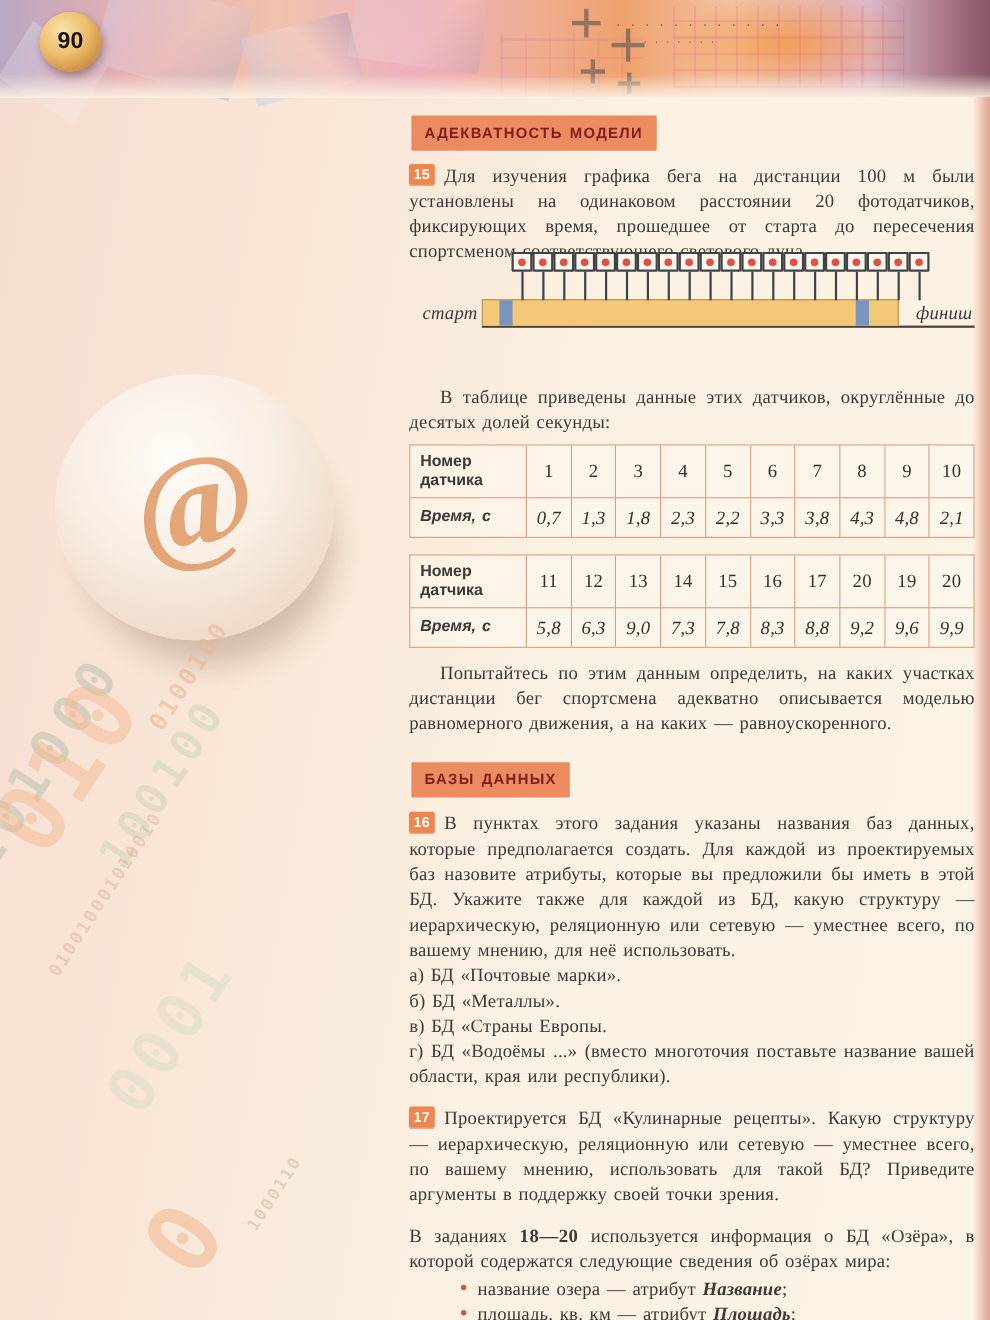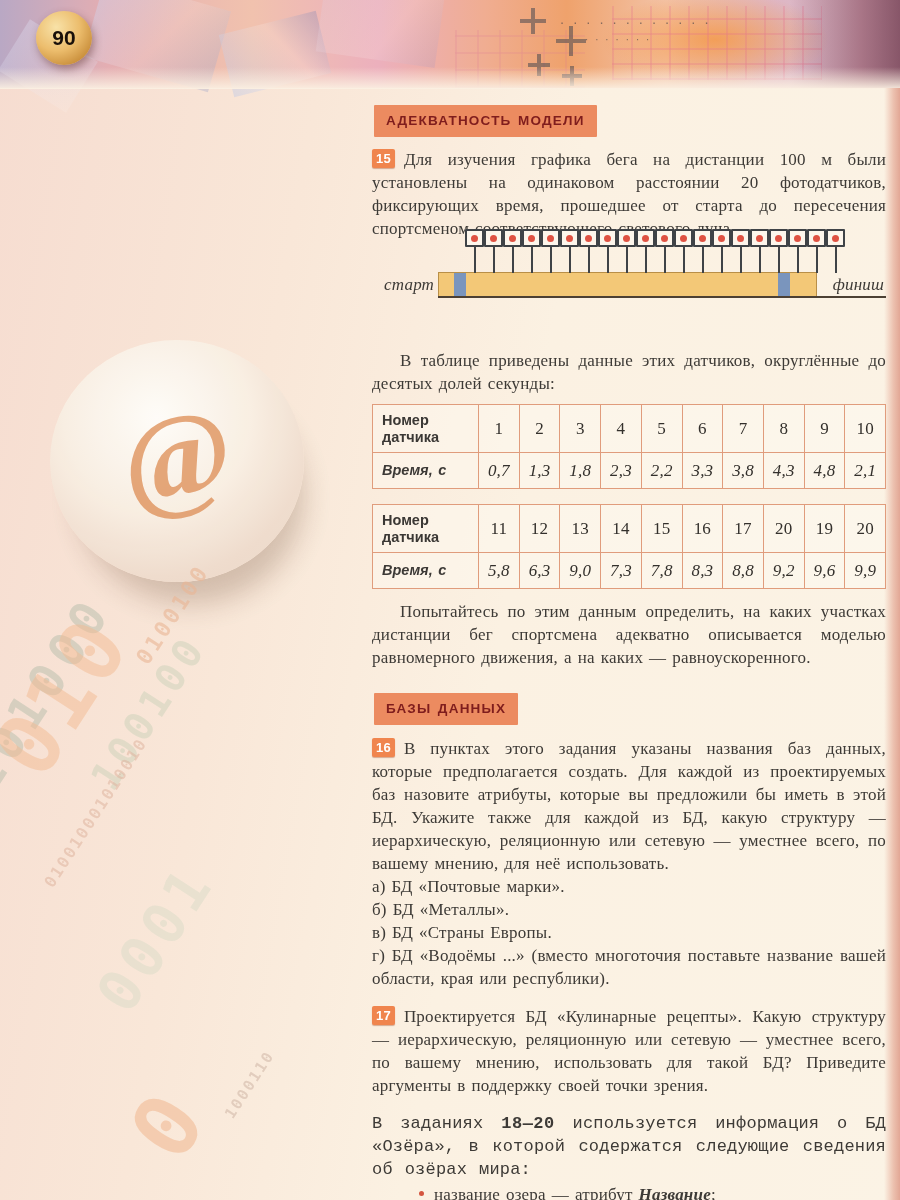--- a/index.html
+++ b/index.html
@@ -111,21 +111,21 @@
   .dt-cell{flex:1;display:flex;align-items:center;justify-content:center;
            border-left:1px solid #e09c7c;font-size:17px;color:#33302c;}
   .dt-head{flex:0 0 96px;border-left:none;justify-content:flex-start;padding-left:9px;
            font-family:"Liberation Sans",sans-serif;font-weight:bold;font-size:14.5px;
            line-height:17px;color:#3b3835;letter-spacing:0;}
   .dt-cells{display:contents;}
 
   
   .abc-list .abc-item{margin:0;}
   
-  .b-intro{margin:15px 0 2px;font-family:Liberation Mono, monospace;}
+  .b-intro{margin:15px 0 2px;}
   .bullets{margin:0 0 0 47px;}
   .bullet-item{position:relative;padding-left:15px;margin:0;}
   .bullet-dot{position:absolute;left:0;top:8px;width:5px;height:5px;border-radius:50%;background:#d4553f;}
   .attr{font-weight:bold;font-style:italic;}
   b.rng{letter-spacing:.5px;}
 </style>
 </head>
 <body>
 
 <div class="page">

